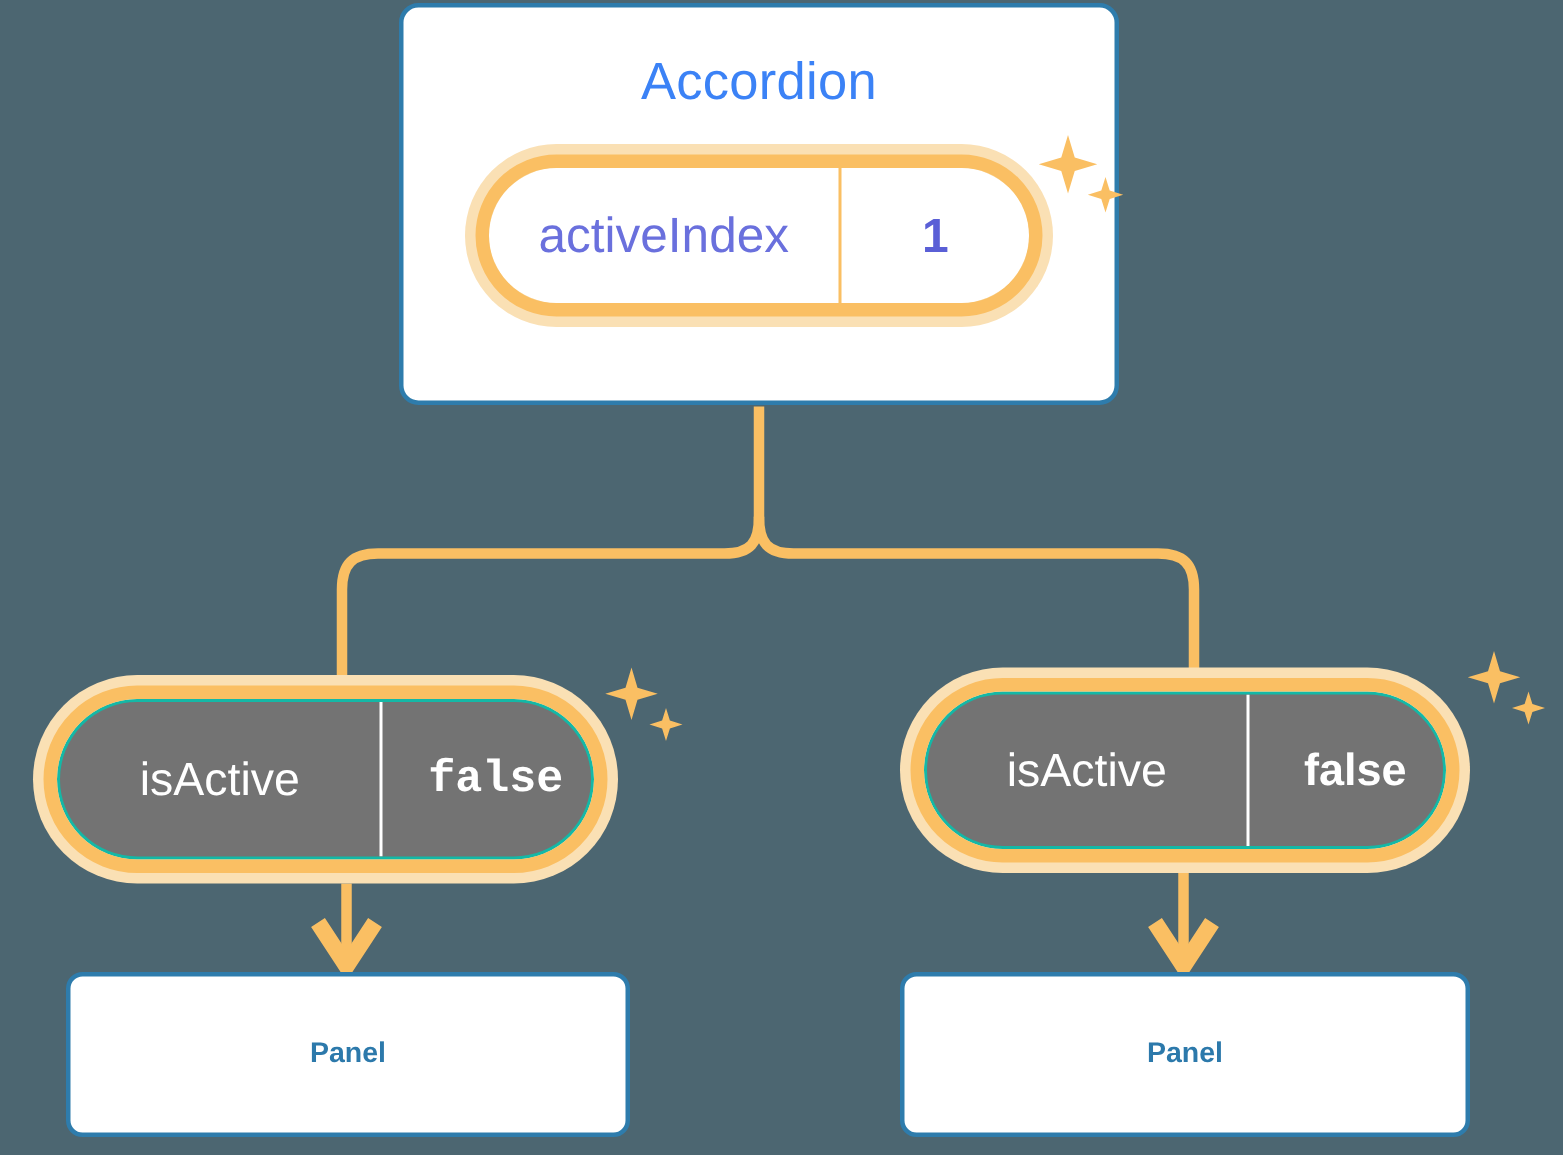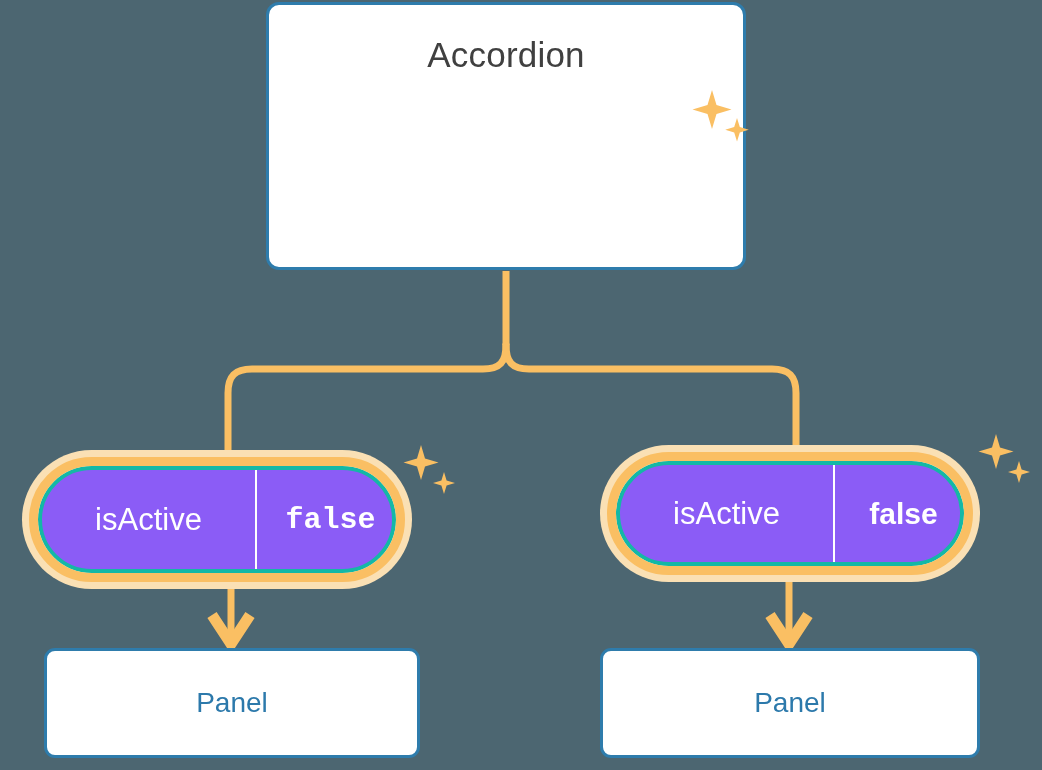--- a/index.html
+++ b/index.html
@@ -42,21 +42,21 @@
     top: 2px;
     width: 480px;
     height: 268px;
   }
   .card-title {
     position: absolute;
     left: 0;
     right: 0;
     top: 30px;
     text-align: center;
-    color: #404040;
+    color: #3b82f6;
     font-size: 35px;
     font-weight: 400;
     letter-spacing: 0.2px;
   }
 
   
   .pill-wrap {
     position: absolute;
     border-radius: 999px;
     box-sizing: border-box;
@@ -109,22 +109,22 @@
   }
   #activeindex-pill .pill-val {
     flex: 1 1 auto;
     color: #5a5fd6;
     font-size: 32px;
     font-weight: bold;
   }
 
   
   .pill-purple .pill-inner {
-    background: #8b5cf6;
-    border: 4px solid #14b8a6;
+    background: #737373;
+    border: 2px solid #14b8a6;
     gap: 12px;
   }
   .pill-purple .pill-key {
     color: #ffffff;
     font-size: 31px;
     border-right: 2px solid #ffffff;
   }
   .pill-purple .pill-val {
     color: #ffffff;
     font-size: 30px;
@@ -155,21 +155,22 @@
     background: #ffffff;
     border: 3px solid #2e7cac;
     border-radius: 11px;
     box-sizing: border-box;
     display: flex;
     align-items: center;
     justify-content: center;
   }
   .panel-box .panel-label {
     color: #2c79ab;
-    font-size: 28px;
+    font-size: 19px;
+    font-weight: bold;
   }
   #panel-left {
     left: 44px;
     top: 648px;
     width: 376px;
     height: 110px;
   }
   #panel-right {
     left: 600px;
     top: 648px;
@@ -207,20 +208,28 @@
     <path d="M 212 615 L 231 644 L 250 615" fill="none" stroke="#fabf63" stroke-width="11" stroke-linecap="butt" stroke-linejoin="miter"></path>
 
     <path d="M 789 582 L 789 643" fill="none" stroke="#fabf63" stroke-width="7" stroke-linecap="butt"></path>
     <path d="M 770 615 L 789 644 L 808 615" fill="none" stroke="#fabf63" stroke-width="11" stroke-linecap="butt" stroke-linejoin="miter"></path>
   </svg>
 
   <div class="card" id="accordion-card">
     <div class="card-title">Accordion</div>
   </div>
 
+  <div class="pill-wrap" id="activeindex-pill">
+    <div class="pill-ring">
+      <div class="pill-inner">
+        <div class="pill-key">activeIndex</div>
+        <div class="pill-val">1</div>
+      </div>
+    </div>
+  </div>
 
   <svg class="sparkle" style="left:690px; top:88px; width:66px; height:66px;" viewBox="0 0 66 66">
     <path d="M22 2 L26.5 17 L41.5 21.5 L26.5 26 L22 41 L17.5 26 L2.5 21.5 L17.5 17 Z"></path>
     <path d="M47 30 L49.8 39 L58.8 41.8 L49.8 44.6 L47 53.6 L44.2 44.6 L35.2 41.8 L44.2 39 Z"></path>
   </svg>
 
   <div class="pill-wrap pill-purple" id="isactive-false-pill">
     <div class="pill-ring">
       <div class="pill-inner">
         <div class="pill-key">isActive</div>

